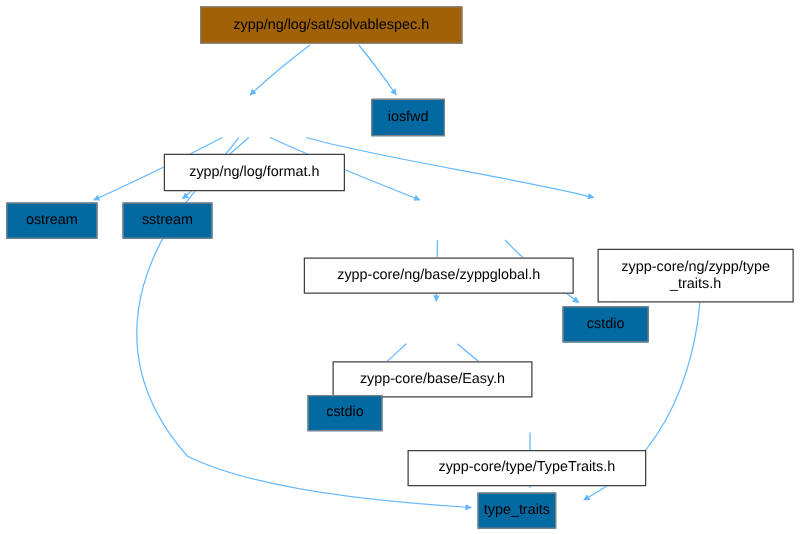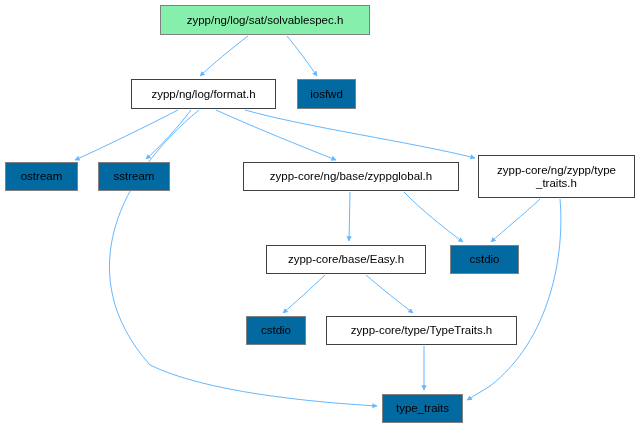--- a/index.html
+++ b/index.html
@@ -1,23 +1,23 @@
 <!DOCTYPE html>
 <html><head>
 <meta charset="utf-8">
 <style>
   html,body{margin:0;padding:0;background:#ffffff;}
   body{font-family:"Liberation Sans",sans-serif;}
   #graph{position:relative;width:643px;height:427px;overflow:hidden;background:#ffffff;}
   #edges{position:absolute;left:0;top:0;width:643px;height:427px;}
   .node{position:absolute;box-sizing:border-box;display:flex;align-items:center;justify-content:center;
         text-align:center;line-height:1.12;color:#000000;font-size:11.5px;white-space:pre;}
-  .node.plain{background:#ffffff;border:1px solid #404040;}
+  .node.plain{background:#ffffff;border:1px solid #404040;margin-top:44px;}
   .node.sys{background:#0369a1;border:1px solid #808080;}
-  .node.root{background:#86efac;border:1px solid #808080;}
+  .node.root{background:#a16207;border:1px solid #808080;}
 </style>
 </head>
 <body>
 
 <div id="graph">
   <svg id="edges" viewBox="0 0 643 427" xmlns="http://www.w3.org/2000/svg">
     <defs>
       <marker id="arrow" viewBox="0 0 10 10" refX="9" refY="5" markerWidth="5.2" markerHeight="5.2" orient="auto-start-reverse">
         <path d="M 0 0 L 10 5 L 0 10 z" fill="#63b8ff"></path>
       </marker>
@@ -45,15 +45,15 @@
       <div class="node sys" style="left: 297px; top: 79px; width: 59px; height: 30px;">iosfwd</div>
       <div class="node sys" style="left: 5px; top: 162px; width: 73px; height: 29px;">ostream</div>
       <div class="node sys" style="left: 98px; top: 162px; width: 72px; height: 29px;">sstream</div>
       <div class="node plain" style="left: 243px; top: 162px; width: 216px; height: 29px;">zypp-core/ng/base/zyppglobal.h</div>
       <div class="node plain" style="left: 478px; top: 155px; width: 157px; height: 43px;">zypp-core/ng/zypp/type
 _traits.h</div>
       <div class="node plain" style="left: 266px; top: 245px; width: 160px; height: 29px;">zypp-core/base/Easy.h</div>
       <div class="node sys" style="left: 450px; top: 245px; width: 69px; height: 29px;">cstdio</div>
       <div class="node sys" style="left: 246px; top: 316px; width: 60px; height: 29px; text-align: center;">cstdio</div>
       <div class="node plain" style="left: 326px; top: 316px; width: 191px; height: 29px;">zypp-core/type/TypeTraits.h</div>
-      <div class="node sys" style="left: 382px; top: 394px; width: 81px; height: 29px;">type_traits</div>
+      <div class="node sys" style="left: 382px; top: 394px; width: 63px; height: 29px;">type_traits</div>
     </div>
 </div>
 
 </body></html>

